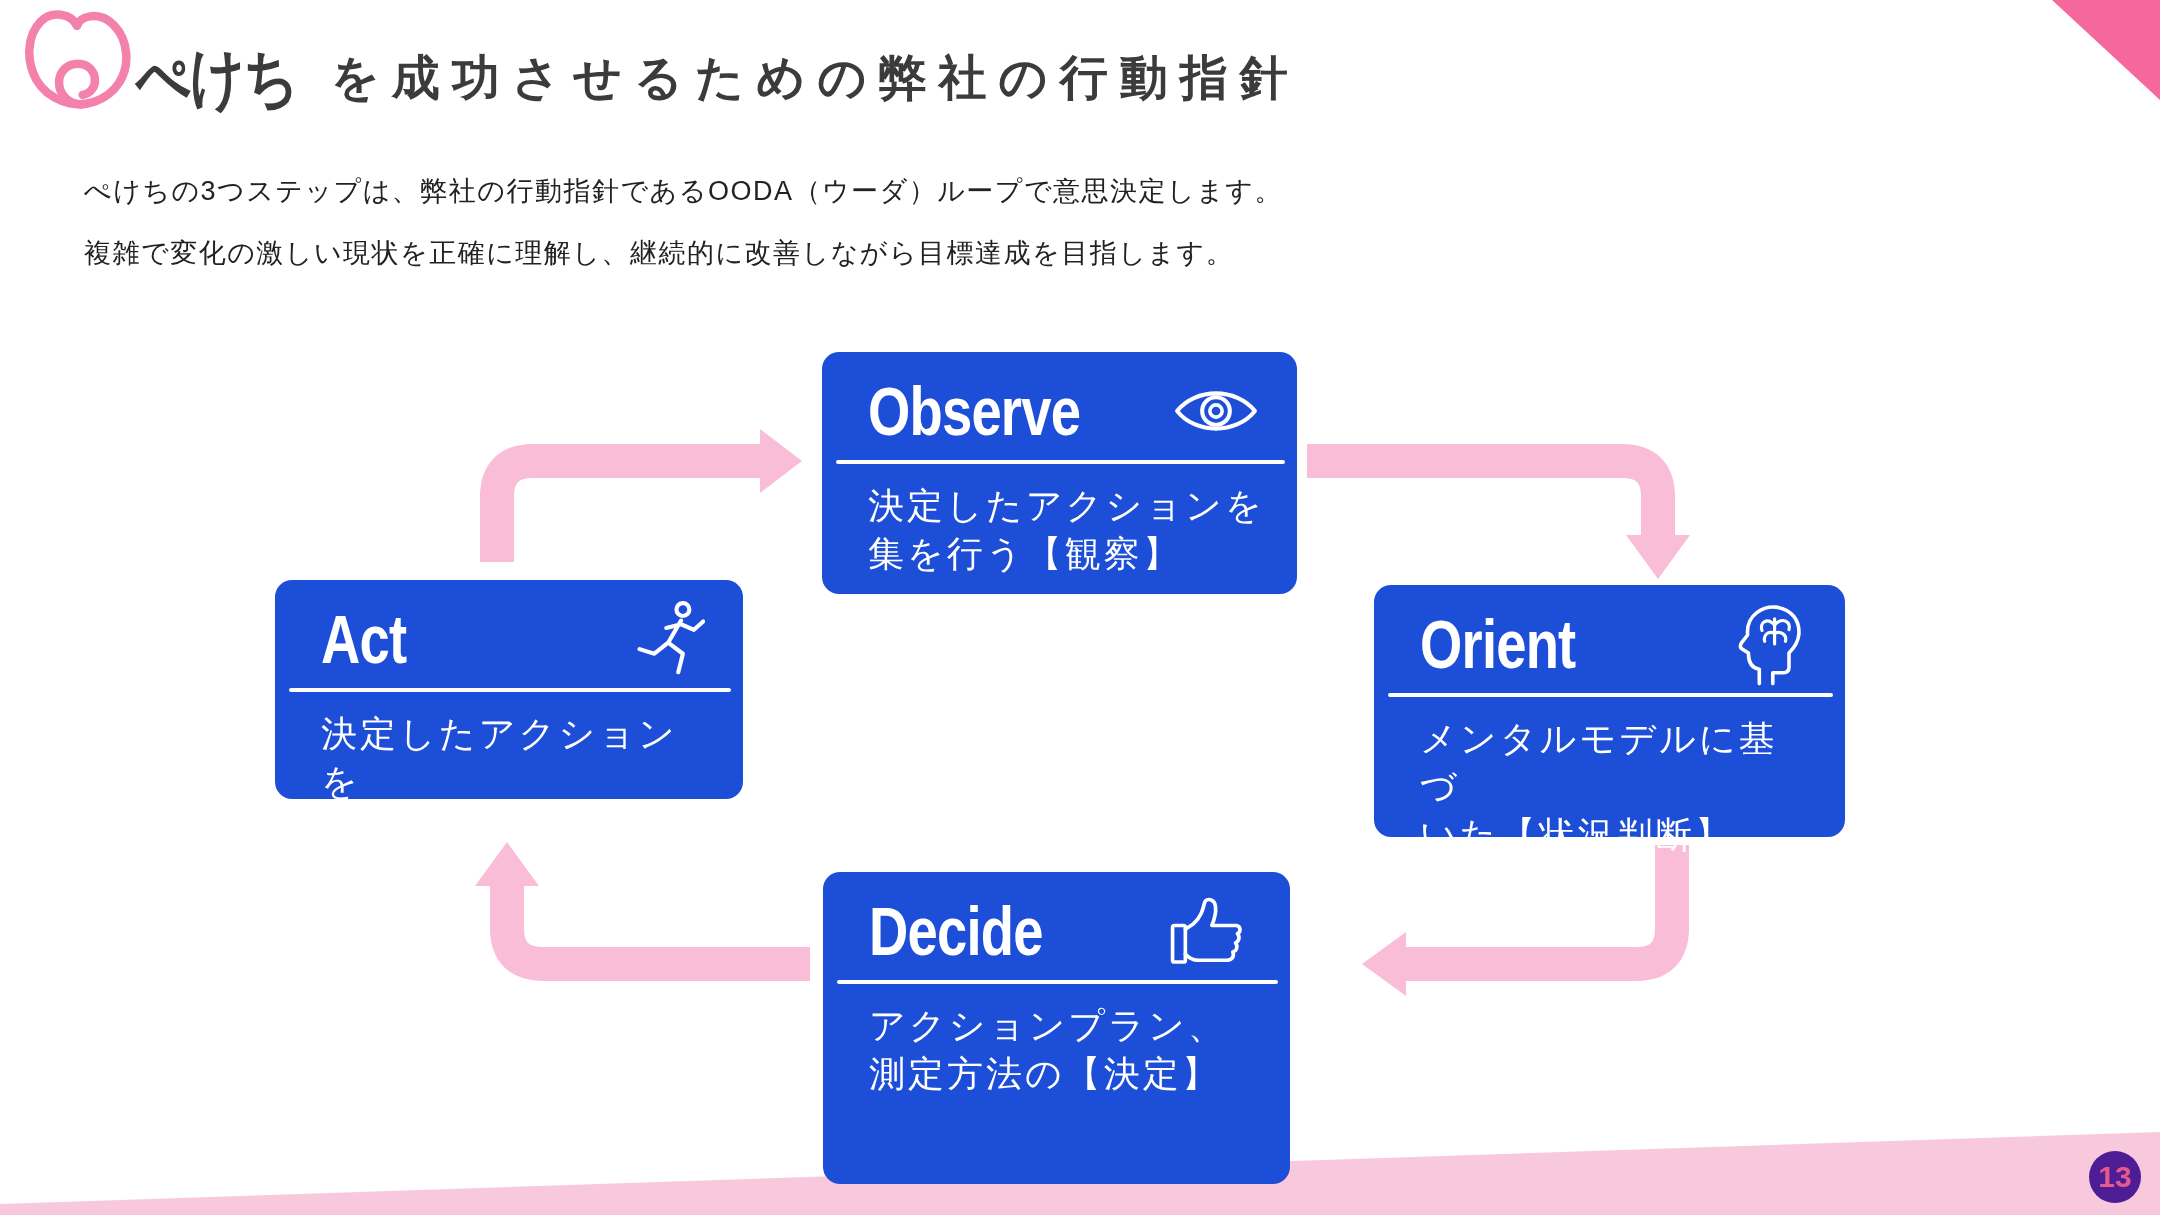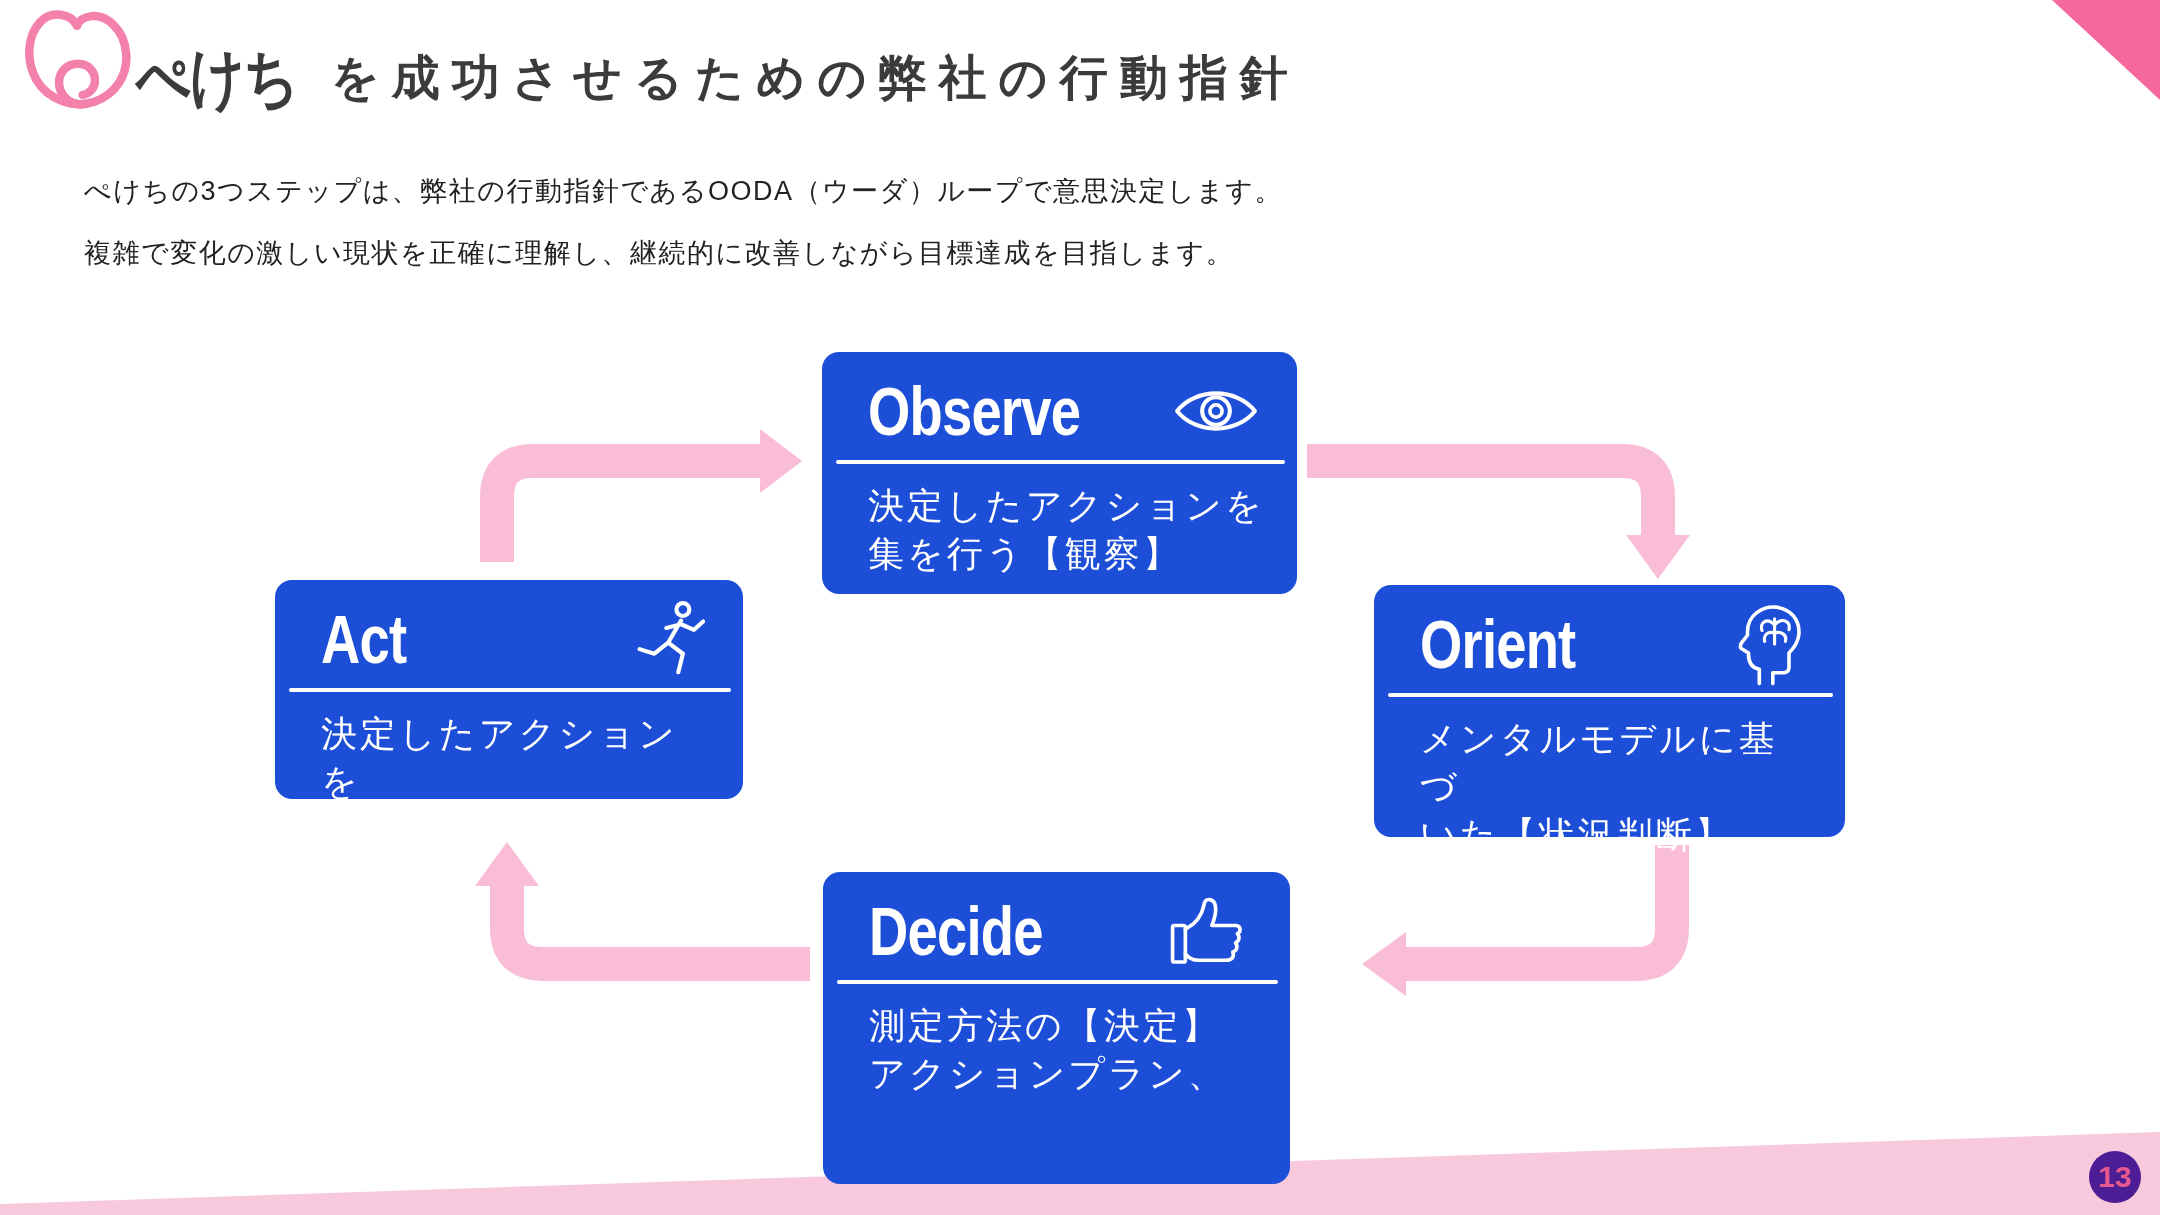--- a/index.html
+++ b/index.html
@@ -127,22 +127,22 @@
     <div class="box-head">
 
       <span class="box-title">Decide</span>
       <svg class="box-icon" width="84" height="76" viewBox="0 0 92 78">
         <rect x="5" y="33" width="14" height="40" rx="2" fill="none" stroke="#ffffff" stroke-width="4" stroke-linejoin="round"></rect>
         <path d="M19 64 C23 69 27 71 33 71 L64 71 C70 71 73 67 71 62 C75 61 77 56 74 52 C78 50 79 45 76 42 C80 40 80 34 75 33 L48 33 C51 26 53 20 52 12 C51 4 42 2 40 8 C38 16 36 24 28 31 L19 37" fill="none" stroke="#ffffff" stroke-width="4" stroke-linecap="round" stroke-linejoin="round"></path>
       </svg>
     </div>
     <div class="box-divider"></div>
     <div class="box-desc">
+      <div>アクションプラン、</div>
       <div>測定方法の【決定】</div>
-      <div>アクションプラン、</div>
     </div>
   </div>
 
   <div class="ooda-box" id="box-act">
     <div class="box-head">
       <span class="box-title">Act</span>
       <svg class="box-icon" width="70" height="80" viewBox="0 0 76 84">
         <circle cx="52" cy="10" r="7" fill="none" stroke="#ffffff" stroke-width="4.5"></circle>
         <path d="M50 22 L36 46 M50 26 L64 32 L74 23 M50 26 L34 30 M36 46 L52 58 L47 78 M36 46 L21 58 L5 53" fill="none" stroke="#ffffff" stroke-width="4.5" stroke-linecap="round" stroke-linejoin="round"></path>
       </svg>

